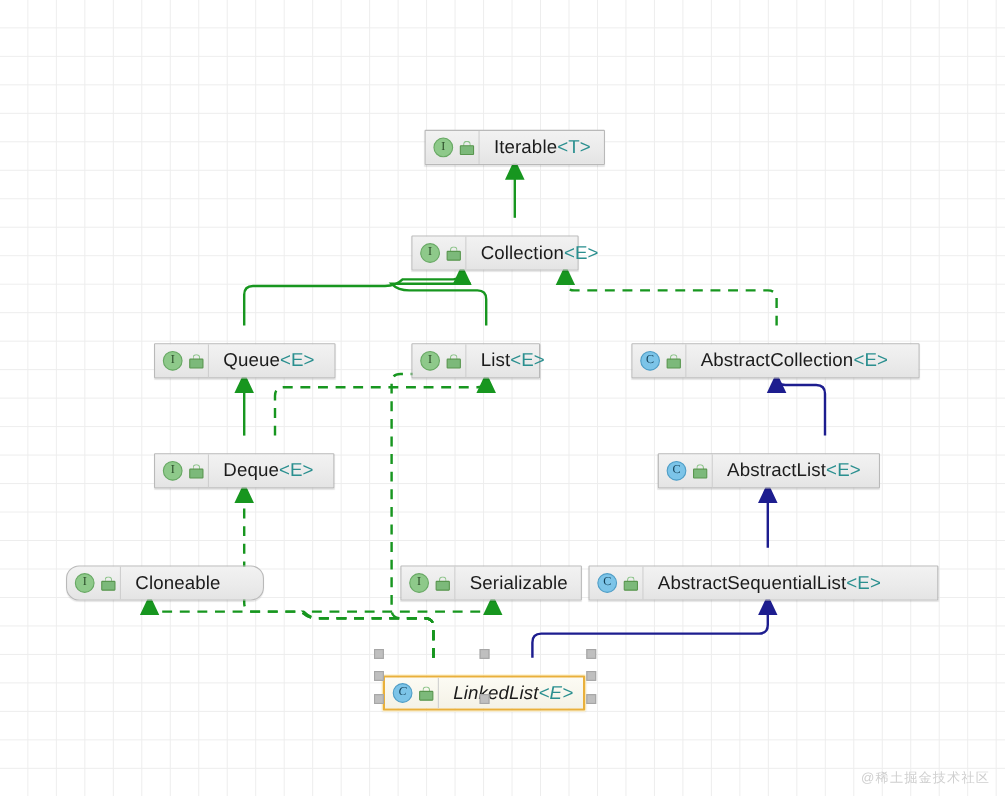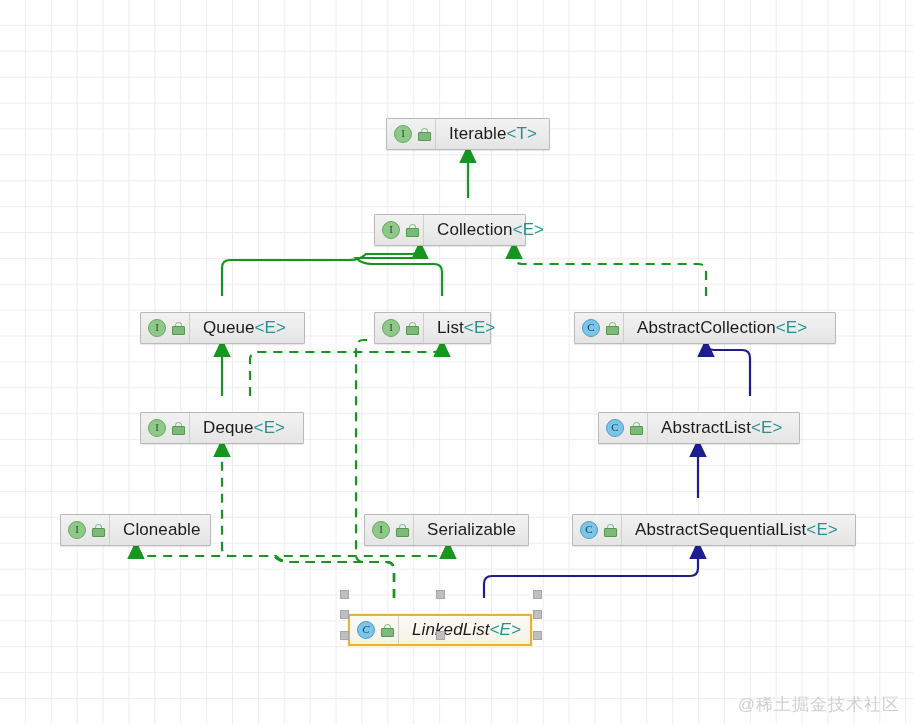--- a/index.html
+++ b/index.html
@@ -124,21 +124,21 @@
     position: absolute;
     width: 7px; height: 7px;
     background: #bfbfbf;
     border: 1px solid #a6a6a6;
     z-index: 9;
   }
   .watermark {
     position: absolute;
     right: 14px;
     bottom: 8px;
-    font-size: 17px;
+    font-size: 12px;
     color: #cfcfcf;
     letter-spacing: 1px;
     z-index: 4;
   }
 </style>
 </head>
 <body>
 
 <div id="canvas">
 
@@ -249,21 +249,21 @@
     <span class="gutter">
       <span class="ico-class"></span>
       <span class="ico-lock">
           <span class="shackle"></span>
           <span class="body"></span>
         </span>
     </span>
     <span class="label"><span>AbstractList</span><span class="tp">&lt;E&gt;</span></span>
   </div>
 
-  <div class="node" style="left:60px; top:498px; width:151px;">
+  <div class="node" style="left:60px; top:498px; width:180px;border-radius:12px;">
     <span class="gutter">
       <span class="ico-iface"></span>
       <span class="ico-lock">
           <span class="shackle"></span>
           <span class="body"></span>
         </span>
     </span>
     <span class="label"><span>Cloneable</span><span class="tp"></span></span>
   </div>
 
@@ -271,21 +271,21 @@
     <span class="gutter">
       <span class="ico-iface"></span>
       <span class="ico-lock">
           <span class="shackle"></span>
           <span class="body"></span>
         </span>
     </span>
     <span class="label"><span>Serializable</span><span class="tp"></span></span>
   </div>
 
-  <div class="node" style="left:572px; top:498px; width:284px;">
+  <div class="node" style="left:535px; top:498px; width:318px;">
     <span class="gutter">
       <span class="ico-class"></span>
       <span class="ico-lock">
           <span class="shackle"></span>
           <span class="body"></span>
         </span>
     </span>
     <span class="label"><span>AbstractSequentialList</span><span class="tp">&lt;E&gt;</span></span>
   </div>
 

